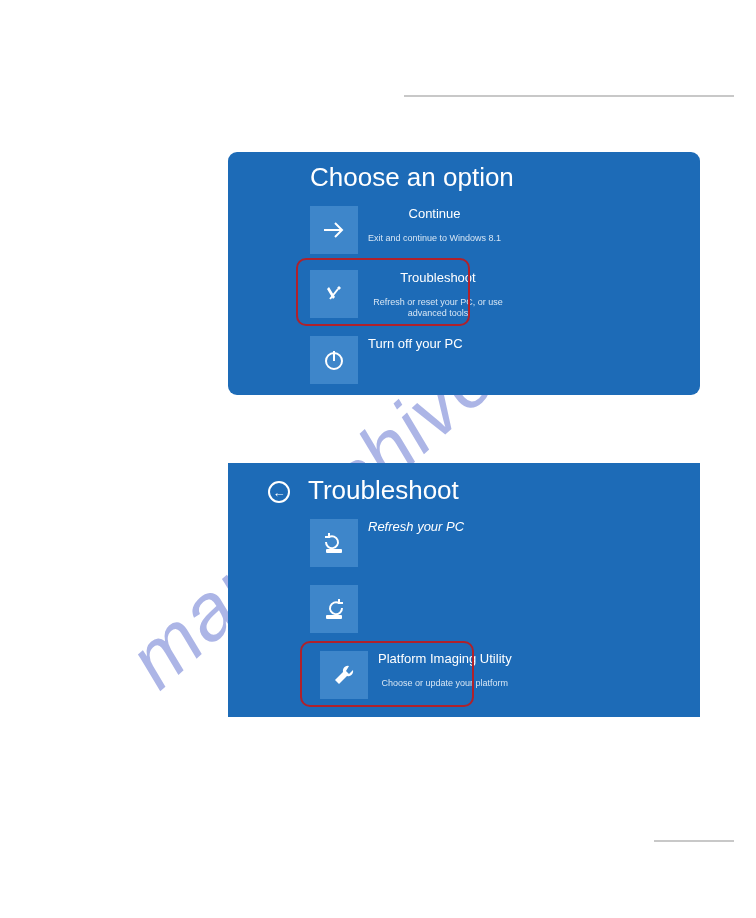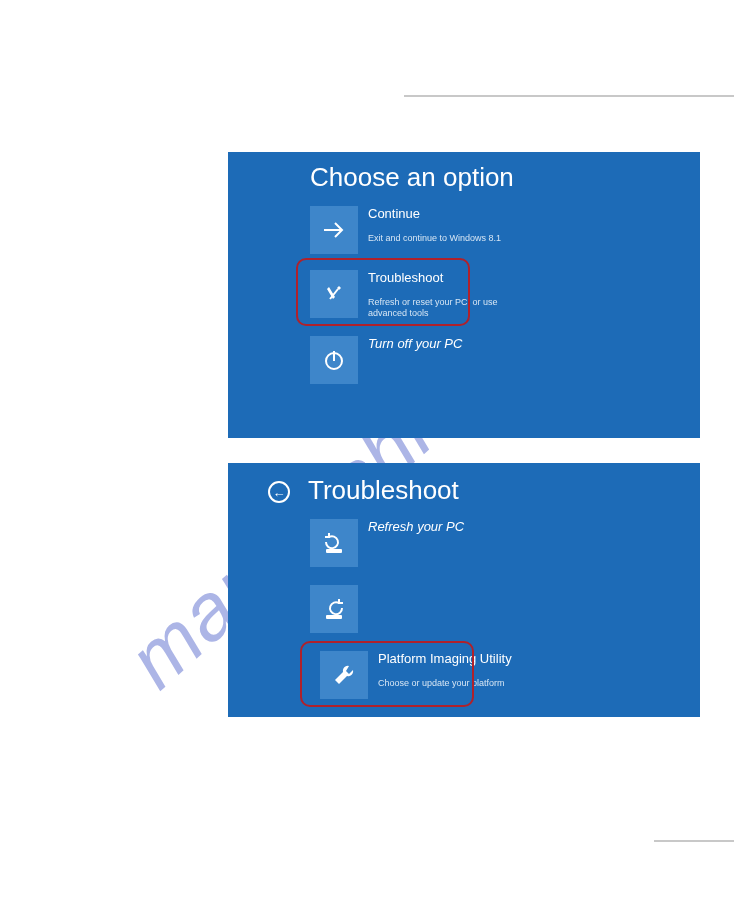--- a/index.html
+++ b/index.html
@@ -12,21 +12,21 @@
     overflow: hidden;
   }
   .hr-top { position: absolute; top: 95px; left: 404px; width: 330px; height: 2px; background: #c8c8c8; }
   .hr-bottom { position: absolute; top: 840px; left: 654px; width: 80px; height: 2px; background: #c8c8c8; }
 
   .panel {
     position: absolute;
     background: #1d6bb7;
     color: #fff;
   }
-  .panel1 { left: 228px; top: 152px; width: 472px; height: 286px; }
+  .panel1 { left: 228px; top: 152px; width: 472px; height: 243px; border-radius: 9px; }
   .panel2 { left: 228px; top: 463px; width: 472px; height: 254px; }
 
   .panel-head {
     font-size: 26px;
     font-weight: 300;
     position: absolute;
     left: 82px;
     top: 10px;
   }
   .panel-head2 { left: 80px; top: 12px; }
@@ -40,20 +40,21 @@
     display: flex;
     align-items: center;
     justify-content: center;
     font-size: 13px;
   }
 
   .tile {
     position: absolute;
     display: flex;
     align-items: flex-start;
+    text-align: center;
   }
   .tile .icon {
     width: 48px; height: 48px;
     background: #3e86ca;
     display: flex;
     align-items: center;
     justify-content: center;
   }
   .tile .txt { margin-left: 10px; max-width: 140px; }
   .tile .title { font-size: 13px; font-weight: 400; }
@@ -112,21 +113,21 @@
         <path d="M8 6l-2 2 6 10 2-2zM18 5l-2 2 2 2 2-2z" fill="#fff"></path>
         <path d="M17 8l-8 10" stroke="#fff" stroke-width="2"></path>
       </svg>
     </div>
     <div class="txt">
       <div class="title">Troubleshoot</div>
       <div class="desc">Refresh or reset your PC, or use advanced tools</div>
     </div>
   </div>
 
-  <div class="tile" style="left:82px; top:184px;font-style:italic;">
+  <div class="tile" style="left:82px; top:184px;">
     <div class="icon">
       <svg width="26" height="26" viewBox="0 0 26 26">
         <circle cx="13" cy="14" r="8" stroke="#fff" stroke-width="2" fill="none"></circle>
         <line x1="13" y1="4" x2="13" y2="14" stroke="#fff" stroke-width="2"></line>
       </svg>
     </div>
     <div class="txt">
       <div class="title">Turn off your PC</div>
     </div>
   </div>

